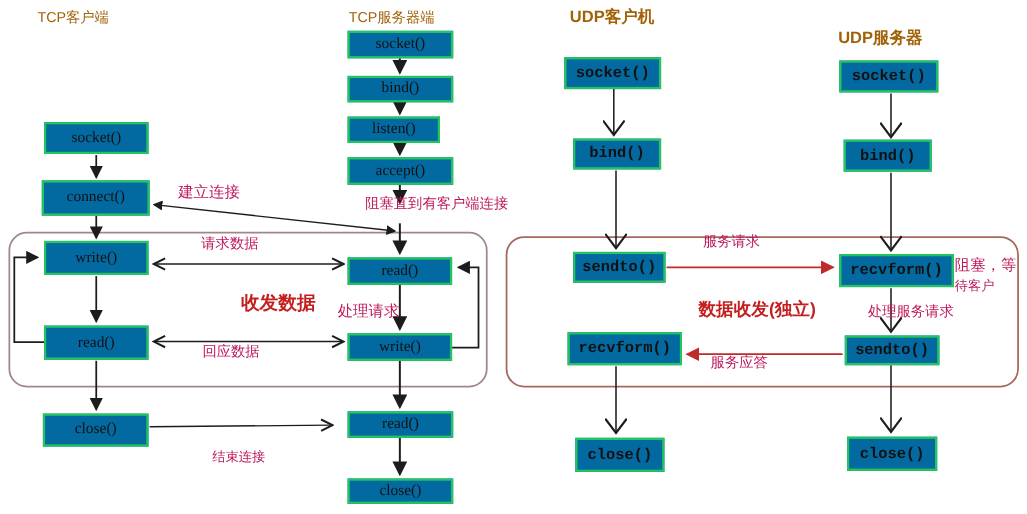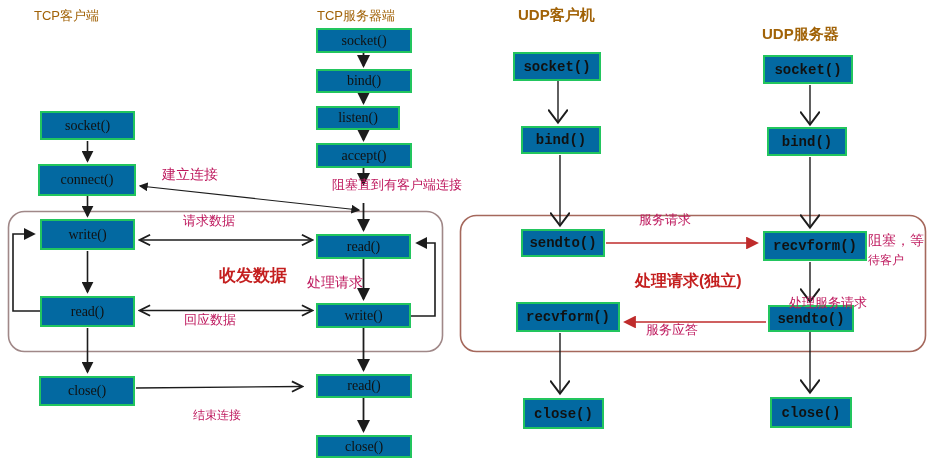--- a/index.html
+++ b/index.html
@@ -106,19 +106,19 @@
 
   <div class="lbl" style="left:162px;top:166px;font-size:14px;">建立连接</div>
   <div class="lbl" style="left:288px;top:176px;padding-left:44px;">阻塞直到有客户端连接</div>
   <div class="lbl" style="left:183px;top:212px;">请求数据</div>
   <div class="lbl red-big" style="left:182px;top:264px;margin-left:37px;">收发数据</div>
   <div class="lbl" style="left:307px;top:274px;font-size:14px;">处理请求</div>
   <div class="lbl" style="left:184px;top:311px;">回应数据</div>
   <div class="lbl small" style="left:193px;top:407px;">结束连接</div>
 
   <div class="lbl" style="left:639px;top:211px;">服务请求</div>
-  <div class="lbl red-big2" style="left:635px;top:271px;">处理请求(独立)</div>
+  <div class="lbl red-big2" style="left:635px;top:271px;">数据收发(独立)</div>
   <div class="lbl" style="left:646px;top:321px;">服务应答</div>
   <div class="lbl" style="left:868px;top:232px;font-size:14px;">阻塞，等</div>
   <div class="lbl" style="left:868px;top:252px;font-size:12px;">待客户</div>
-  <div class="lbl" style="left:789px;top:274px;margin-top:20px;">处理服务请求</div>
+  <div class="lbl" style="left:789px;top:274px;">处理服务请求</div>
 
 </div>
 
 </body></html>

